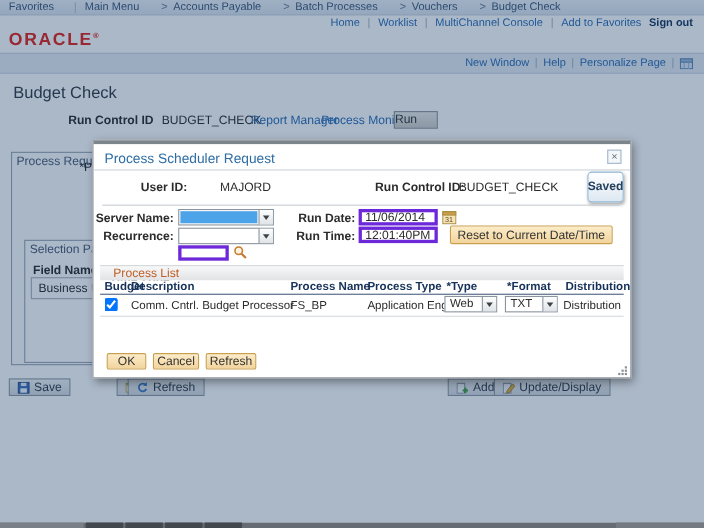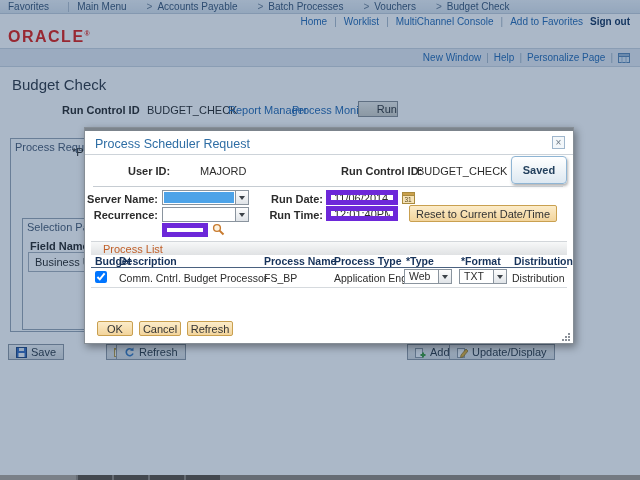--- a/index.html
+++ b/index.html
@@ -22,21 +22,21 @@
   .logo sup { font-size:7px; }
   .page-bar { position:absolute; top:48px; left:0; right:0; height:19px; background:#e6ecf3; border-top:1px solid #cdd6e1; border-bottom:1px solid #cdd6e1;
     display:flex; justify-content:flex-end; align-items:center; gap:5px; padding-right:10px; font-size:10px; }
 
   
   .page-title { position:absolute; top:76px; left:12px; font-size:15px; color:#333b46; }
   .rc-label { position:absolute; top:104px; left:62px; font-weight:bold; color:#2c2c2c; }
   .rc-value { position:absolute; top:104px; left:147px; color:#2c2c2c; }
   .plink { position:absolute; top:104px; color:#2a6db5; cursor:pointer; }
   .run-btn { position:absolute; top:101px; left:358px; width:40px; height:16px; background:linear-gradient(#ecece8,#cfcfc8);
-    border:1px solid #8a8f94; color:#33373b; font-size:11px; text-align:right; line-height:14px; cursor:pointer; }
+    border:1px solid #8a8f94; color:#33373b; font-size:11px; text-align:left; line-height:14px; cursor:pointer; }
 
   .gbox { position:absolute; border:1px solid #9aa7b4; background:#fcfdfe; }
   .gbox-label { position:absolute; top:2px; left:4px; color:#4a5c74; }
   .box-pr { left:10px; top:138px; width:548px; height:194px; }
   .box-sel { left:22px; top:218px; width:524px; height:112px; background:#fff; }
   .pfreq { position:absolute; top:146px; left:72px; color:#2c2c2c; }
   .fieldname { position:absolute; top:240px; left:30px; font-weight:bold; color:#2c2c2c; }
   .cellrow { position:absolute; left:28px; top:252px; width:514px; height:20px; border:1px solid #aab3bd; background:#fff; }
   .cellrow span { position:absolute; left:6px; top:3px; color:#2c2c2c; white-space:nowrap; }
 
@@ -47,28 +47,28 @@
 
   
   .overlay { position:absolute; left:0; top:0; width:640px; height:475px; background:rgba(13,51,96,0.35); z-index:5; }
   .modal { position:absolute; left:84px; top:127px; width:490px; height:217px; background:#fff; border:1px solid #868e96;
     box-shadow:2px 3px 8px rgba(0,0,0,0.4); z-index:10; }
   .m-top { position:absolute; top:0; left:0; right:0; height:3px; background:#7c848c; }
   .m-title { position:absolute; top:9px; left:10px; color:#2e6da4; font-size:12.5px; white-space:nowrap; }
   .m-close { position:absolute; top:8px; right:8px; width:13px; height:13px; border:1px solid #9fb6cc; background:#f3f7fa;
     color:#6b7884; font-size:10px; line-height:11px; text-align:center; cursor:pointer; }
   .m-titlesep { position:absolute; top:26px; left:0; right:0; height:1px; background:#cdd3d9; }
-  .saved-badge { position:absolute; top:28px; right:6px; width:56px; height:28px; border:1px solid #8fb5d4; border-radius:4px;
+  .saved-badge { position:absolute; top:28px; right:6px; width:33px; height:28px; border:1px solid #8fb5d4; border-radius:4px;
     background:linear-gradient(#ffffff,#dde8f1); box-shadow:1px 2px 3px rgba(0,0,0,0.3); display:flex; align-items:center; justify-content:center;
     font-weight:bold; color:#24415e; }
   .m-text { position:absolute; color:#2c2c2c; white-space:nowrap; }
   .bold { font-weight:bold; }
   .m-sep { position:absolute; top:58px; left:8px; right:10px; height:1px; background:#c6ccd2; }
   .m-label { position:absolute; font-weight:bold; color:#2c2c2c; text-align:right; white-space:nowrap; }
-  .m-input { position:absolute; height:15px; border:5px solid #6d28d9; background:#fff; font-family:inherit; font-size:11px; padding:0 3px; color:#2c2c2c; }
+  .m-input { position:absolute; height:15px; border:3px solid #6d28d9; background:#fff; font-family:inherit; font-size:11px; padding:0 3px; color:#2c2c2c; }
   .combo { position:absolute; height:15px; border:1px solid #8a949e; background:#fff; cursor:pointer; }
   .combo .val { position:absolute; left:1px; top:1px; bottom:1px; right:14px; padding:0 3px; line-height:11px; font-size:10.5px; color:#2c2c2c; overflow:hidden; }
   .combo .val.hl { background:#4da3e8; }
   .combo .abox { position:absolute; right:0; top:0; bottom:0; width:13px; border-left:1px solid #8a949e;
     background:linear-gradient(#fdfdfd,#e0e4e8); display:flex; align-items:center; justify-content:center; }
   .tri { width:0; height:0; border-left:3px solid transparent; border-right:3px solid transparent; border-top:4px solid #3c4248; }
   .tan-btn { position:absolute; background:linear-gradient(#fcecc9,#f2d49c); border:1px solid #c9a050; border-radius:2px;
     color:#333; font-size:11px; display:flex; align-items:center; justify-content:center; cursor:pointer; white-space:nowrap; }
   .icon-btn { position:absolute; cursor:pointer; }
 

